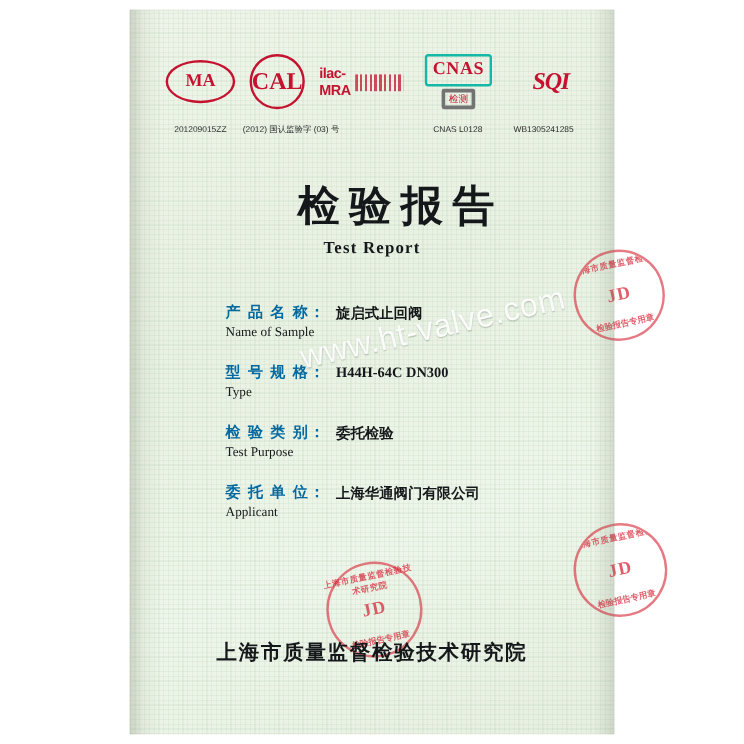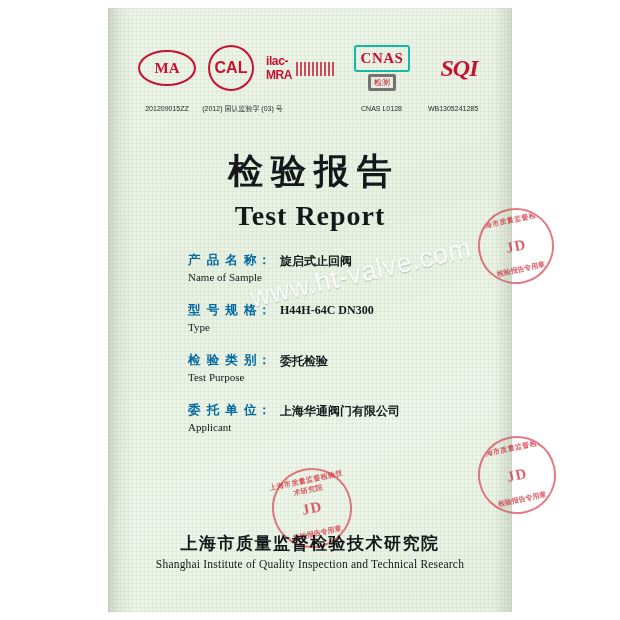--- a/index.html
+++ b/index.html
@@ -91,23 +91,23 @@
     width: 52px;
   }
   .logo-cal .ring {
     width: 42px;
     height: 42px;
     border: 2.5px solid #c4122f;
     border-radius: 50%;
     display: flex;
     align-items: center;
     justify-content: center;
-    font-size: 16px;
-    font-weight: bold;
-    font-family: Liberation Sans, sans-serif;
+    font-size: 20px;
+    font-weight: bold;
+    font-family: Liberation Serif, serif;
   }
   .logo-ilac {
     width: 70px;
     flex-direction: row;
   }
   .logo-ilac .ilac-text {
     font-size: 12px;
     font-weight: bold;
     letter-spacing: -0.4px;
     color: #c4122f;
@@ -136,21 +136,21 @@
     font-size: 8px;
     margin-top: 2px;
     border: 3px solid #737373;
     border-radius: 2px;
     padding: 0 3px;
   }
   .logo-sqi {
     width: 62px;
   }
   .logo-sqi .sqi-text {
-    font-size: 24px;
+    font-size: 20px;
     font-weight: bold;
     font-style: italic;
     font-family: "Liberation Serif", serif;
     letter-spacing: -1px;
   }
 
   
   .logo-codes {
     position: absolute;
     left: 138px;
@@ -180,30 +180,31 @@
     left: 108px;
     top: 148px;
     width: 404px;
     text-align: center;
     font-family: "Liberation Serif", serif;
     font-weight: bold;
     font-size: 35px;
     letter-spacing: 8px;
     color: #15181a;
     text-indent: 8px;
+    padding-left: 20px;
   }
   .title-en {
     position: absolute;
     left: 108px;
     top: 200px;
     width: 404px;
     text-align: center;
     font-family: "Liberation Serif", serif;
     font-weight: bold;
-    font-size: 28px;
+    font-size: 14px;
     letter-spacing: 1px;
     color: #15181a;
   }
 
   
   .fields {
     position: absolute;
     left: 188px;
     top: 252px;
     width: 300px;
@@ -431,21 +432,20 @@
   </div>
 
   <div class="stamp stamp-right-2">
     <div class="stamp-ring-text">上海市质量监督检验</div>
     <div class="jd">JD</div>
     <div class="stamp-ring-text-b">检验报告专用章</div>
   </div>
 
   <div class="footer">
     <div class="footer-cn">上海市质量监督检验技术研究院</div>
-    <div class="footer-en">Shanghai Institute of Quality Inspection and Technical Research</div>
   </div>
 
   <div class="paper-curl"></div>
   <div class="paper-right-edge"></div>
 
   <div class="watermark">www.ht-valve.com</div>
 
 </div>
 
 </body></html>

